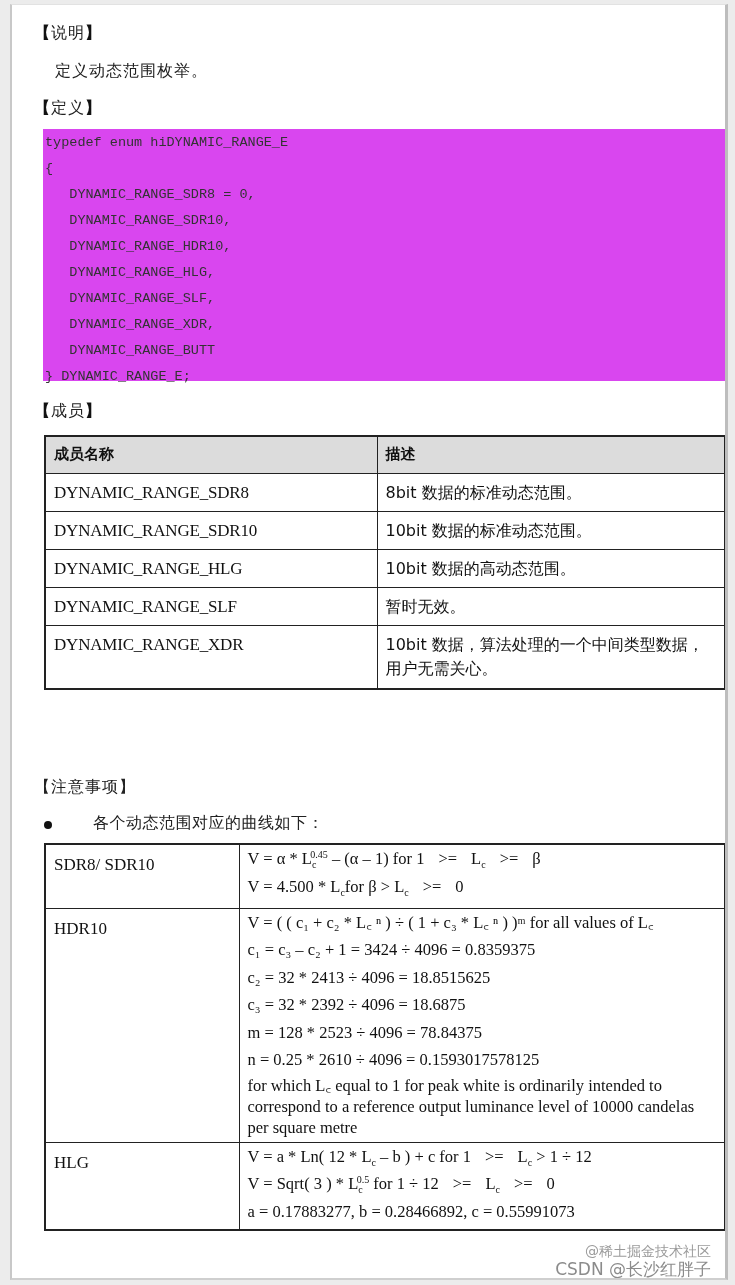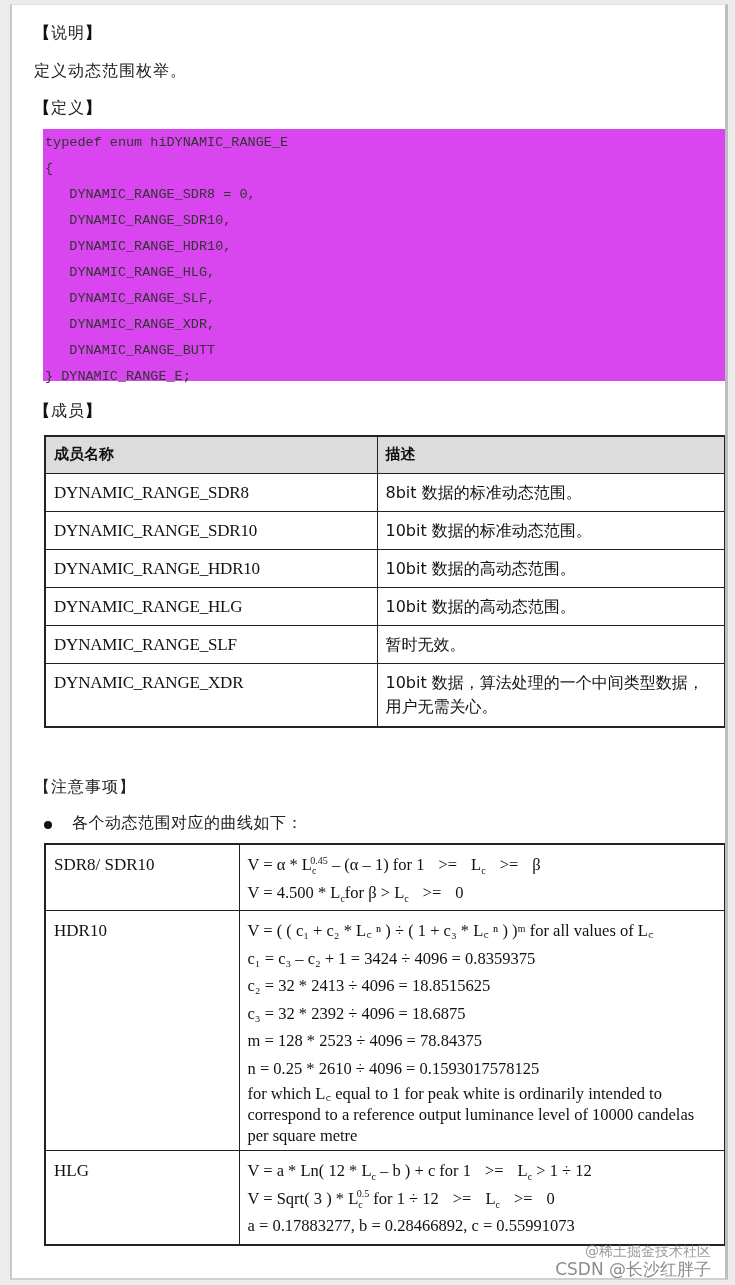--- a/index.html
+++ b/index.html
@@ -18,21 +18,21 @@
     border-bottom: 2px solid #cfcfcf;
     box-sizing: border-box;
     overflow: hidden;
   }
   .content { position: absolute; left: 22px; top: 0; width: 683px; }
   .heading {
     position: absolute; font-size: 16px; letter-spacing: 1px;
     font-family: "DejaVu Sans", sans-serif; color: #222;
   }
   .heading .br { font-weight: bold; color: #111; }
-  .para { position: absolute; font-size: 16px; font-family: "DejaVu Sans", sans-serif; letter-spacing: 1px; color: #222; }
+  .para { position: absolute; font-size: 16px; font-family: "DejaVu Sans", sans-serif; letter-spacing: 1px; color: #222; margin-left: 21px; }
   .code {
     position: absolute; left: 9px; top: 124px; width: 684px; height: 252px;
     background: #d946ef;
     font-family: "Liberation Mono", "DejaVu Sans Mono", monospace;
     font-size: 13.5px; color: #333;
   }
   .code .line { position: absolute; left: 2px; white-space: pre; }
   table.t {
     position: absolute; border-collapse: collapse;
     border: 2px solid #222;
@@ -43,21 +43,21 @@
   }
   table.t th { background: #dcdcdc; font-weight: normal; }
   table.members { left: 10px; top: 430px; width: 682px; }
   table.members th { font-family: "DejaVu Sans", sans-serif; font-weight: bold; font-size: 15px; height: 37px; vertical-align: middle; }
   table.members td { font-size: 17px; height: 38px; padding-top: 9px; }
   table.members td.desc { font-family: "DejaVu Sans", sans-serif; font-size: 16px; line-height: 24px; padding-top: 7px; }
   table.members td.name { font-family: "Liberation Serif", serif; font-size: 17px; letter-spacing: -0.2px; }
   .bullet { position: absolute; left: 10px; top: 816px; width: 8px; height: 8px; border-radius: 50%; background: #111; }
   table.curves { left: 10px; top: 838px; width: 682px; font-family: "Liberation Serif", serif; }
   table.curves th { font-size: 17px; height: 38px; vertical-align: middle; letter-spacing: -0.3px; }
-  table.curves td { font-size: 16.5px; padding-top: 6px; padding-bottom: 4px; }
+  table.curves td { font-size: 16.5px; padding-bottom: 4px; }
   table.curves td.rng { width: 194px; padding-top: 10px; font-size: 17px; }
   .fl { line-height: 27.5px; white-space: nowrap; }
   .fl.wrap { white-space: normal; line-height: 21px; margin-top: 1px; }
   sub, sup { font-size: 10px; line-height: 0; }
   .ge { display: inline-block; margin: 0 14px; }
   .watermark {
     position: absolute; right: 14px; font-family: "DejaVu Sans", sans-serif; color: rgba(120,120,120,0.75);
   }
 </style>
 </head>
@@ -98,24 +98,20 @@
         <th style="width:332px;">成员名称</th>
         <th>描述</th>
       </tr>
       <tr>
         <td class="name">DYNAMIC_RANGE_SDR8</td>
         <td class="desc">8bit 数据的标准动态范围。</td>
       </tr>
       <tr>
         <td class="name">DYNAMIC_RANGE_SDR10</td>
         <td class="desc">10bit 数据的标准动态范围。</td>
-      </tr>
-      <tr>
-        <td class="name">DYNAMIC_RANGE_HDR10</td>
-        <td class="desc">10bit 数据的高动态范围。</td>
       </tr>
       <tr>
         <td class="name">DYNAMIC_RANGE_HLG</td>
         <td class="desc">10bit 数据的高动态范围。</td>
       </tr>
       <tr>
         <td class="name">DYNAMIC_RANGE_SLF</td>
         <td class="desc">暂时无效。</td>
       </tr>
       <tr>

